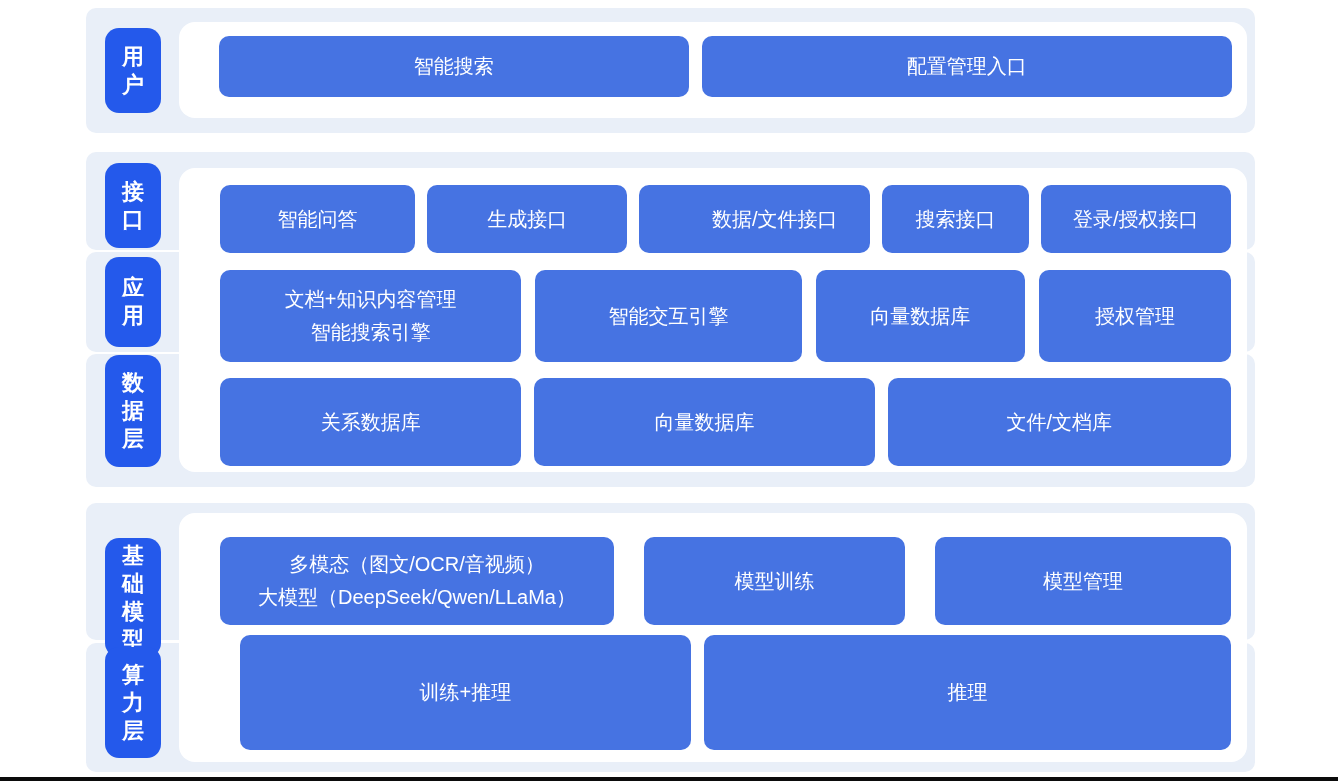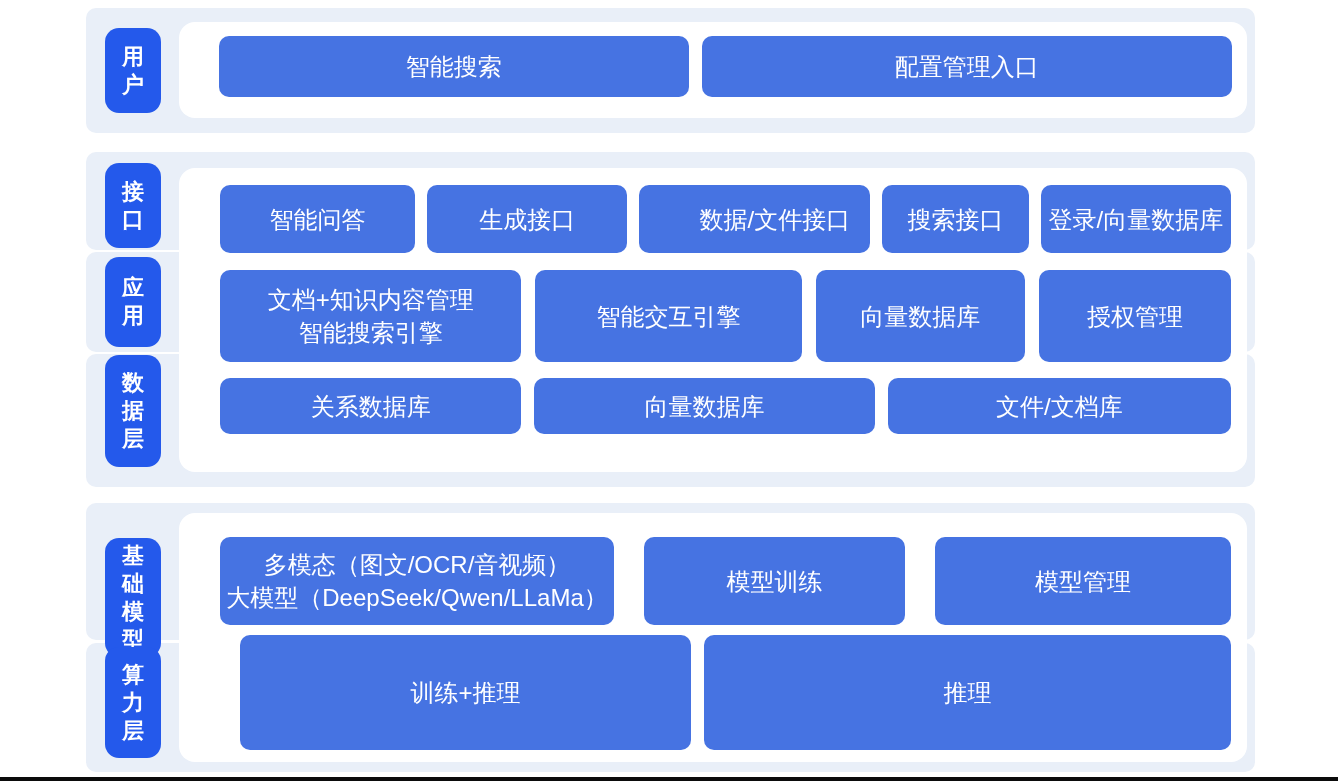--- a/index.html
+++ b/index.html
@@ -13,33 +13,33 @@
   .tab{position:absolute;left:105px;width:56px;background:#2459eb;border-radius:14px;
        display:flex;align-items:center;justify-content:center;
        color:#ffffff;font-weight:bold;font-size:22px;line-height:28px;}
   .tab-text{display:block;width:1.05em;text-align:center;word-break:break-all;}
 
   
   .panel{position:absolute;left:179px;width:1068px;background:#ffffff;border-radius:16px;}
 
   
   .row{display:flex;}
-  .btn{background:#4673e2;border-radius:10px;color:#ffffff;font-size:24px;line-height:33px;
+  .btn{background:#4673e2;border-radius:10px;color:#ffffff;font-size:20px;line-height:33px;
        display:flex;align-items:center;justify-content:center;text-align:center;
        white-space:pre-line;min-width:0;}
 
   
   .p1{top:22px;height:96px;}
   .p1 .row{margin:14px 15px 0 40px;height:61px;gap:13px;}
 
   
   .p2{top:168px;height:304px;}
   .p2 .row1{margin:17px 16px 0 41px;height:68px;gap:12px;}
   .p2 .row2{margin:17px 16px 0 41px;height:92px;gap:14px;}
-  .p2 .row3{margin:16px 16px 0 41px;height:56px;gap:13px;}
+  .p2 .row3{margin:16px 16px 0 41px;height:88px;gap:13px;}
 
   
   .p3{top:513px;height:249px;}
   .p3 .row1{margin:24px 16px 0 41px;height:88px;gap:30px;}
   .p3 .row2{margin:10px 16px 0 41px;height:115px;gap:13px;padding-left:20px;}
 
   .footer-line{position:absolute;left:0;top:777px;width:1338px;height:4px;background:#0b0b0b;}
 </style>
 </head>
 <body>
@@ -78,21 +78,21 @@
       <div class="btn" style="flex:366;">配置管理入口</div>
     </div>
   </div>
 
   <div class="panel p2">
     <div class="row row1">
       <div class="btn" style="flex:203;">智能问答</div>
       <div class="btn" style="flex:208;">生成接口</div>
       <div class="btn" style="flex:199;padding-left:40px;">数据/文件接口</div>
       <div class="btn" style="flex:152;">搜索接口</div>
-      <div class="btn" style="flex:198;">登录/向量数据库</div>
+      <div class="btn" style="flex:198;">登录/授权接口</div>
     </div>
     <div class="row row2">
       <div class="btn" style="flex:301;">文档+知识内容管理
 智能搜索引擎</div>
       <div class="btn" style="flex:266;">智能交互引擎</div>
       <div class="btn" style="flex:209;">向量数据库</div>
       <div class="btn" style="flex:192;">授权管理</div>
     </div>
     <div class="row row3">
       <div class="btn" style="flex:301;">关系数据库</div>

